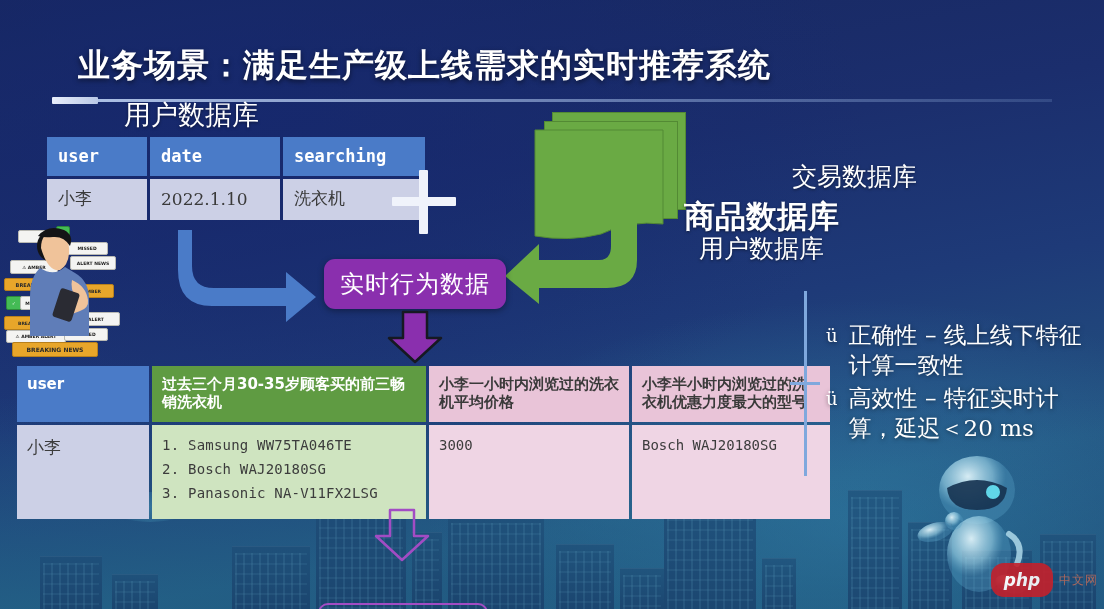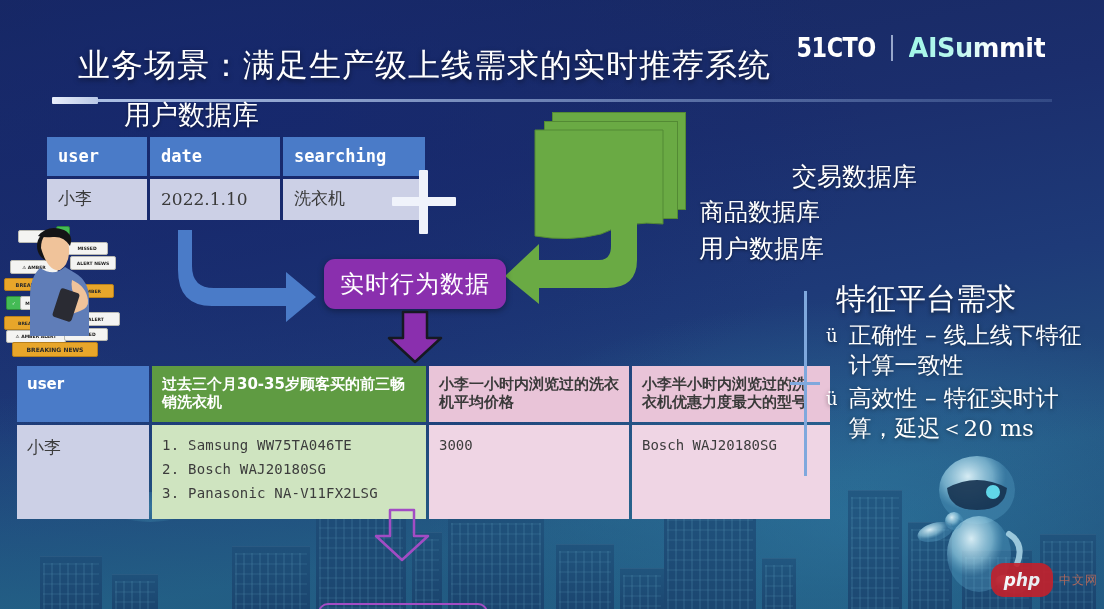--- a/index.html
+++ b/index.html
@@ -26,21 +26,21 @@
           repeating-linear-gradient(to right, rgba(150,225,245,.22) 0 2px, transparent 2px 8px),
           repeating-linear-gradient(to bottom, rgba(150,225,245,.16) 0 2px, transparent 2px 10px);
         opacity:.7;}
   .glow{position:absolute;border-radius:50%;
         background:radial-gradient(circle,rgba(120,240,255,.55),rgba(120,240,255,0) 70%);}
   
   .title{
     position:absolute;left:78px;top:44px;
     font-size:32px;color:#ffffff;letter-spacing:1px;white-space:nowrap;
     text-shadow:0 2px 5px rgba(0,0,0,.55);
-    font-family:"DejaVu Serif", serif;font-weight:400;
+    font-family:"DejaVu Serif", serif;font-weight:700;
   }
   .titlerule{
     position:absolute;left:52px;top:99px;width:1000px;height:3px;
     background:linear-gradient(to right,#cfd9ee 0px,#cfd9ee 40px,rgba(180,200,235,.95) 40px,rgba(150,175,220,.55) 60%,rgba(120,150,200,.25) 100%);
   }
   .titlerule:before{content:"";position:absolute;left:0;top:-2px;width:46px;height:7px;
     background:linear-gradient(to right,#e8eefb,#b9c8e6);border-radius:1px;}
   
   .logo{position:absolute;right:55px;top:32px;display:flex;align-items:center;gap:12px;}
   .logo .cto{font-family:"DejaVu Sans", sans-serif;font-weight:700;font-size:27px;color:#ffffff;
@@ -133,25 +133,20 @@
   <div class="bldg" style="left:848px;bottom:0;width:54px;height:118px;"></div>
   <div class="bldg" style="left:908px;bottom:0;width:44px;height:86px;"></div>
   <div class="bldg" style="left:962px;bottom:0;width:70px;height:58px;"></div>
   <div class="bldg" style="left:1040px;bottom:0;width:56px;height:74px;"></div>
   <div class="glow" style="left:668px;top:448px;width:96px;height:26px;"></div>
   <div class="glow" style="left:108px;top:492px;width:84px;height:30px;opacity:.4;"></div>
 
   <div class="title">业务场景：满足生产级上线需求的实时推荐系统</div>
   <div class="titlerule"></div>
 
-  <div class="logo">
-    <span class="cto">51CTO</span>
-    <span class="bar"></span>
-    <span class="ai">AISummit</span>
-  </div>
 
   <div class="lbl hanzi" style="left:124px;top:97px;font-size:27px;">用户数据库</div>
 
   <table class="tbl1">
     <tbody>
         <tr>
       <th style="width:78px">user</th>
       <th style="width:108px">date</th>
       <th style="width:120px">searching</th>
     </tr>
@@ -202,21 +197,21 @@
   <div class="doc" style="left:544px;top:121px;width:132px;height:96px;"></div>
   <svg width="150" height="130" viewBox="0 0 150 130" style="position:absolute;left:533px;top:128px;">
     <path d="M2 2 h128 v94 q-34 -4 -62 10 q-32 8 -66 2z" fill="#6aaa44" stroke="#538a34" stroke-width="1"></path>
   </svg>
 
   <svg width="160" height="110" viewBox="0 0 160 110" style="position:absolute;left:497px;top:214px;">
     <path d="M140 0 v46 q0 28 -30 28 H42 v16 L8 62 42 30 v16 h60 q12 0 12 -14 V0z" fill="#6aaa44"></path>
   </svg>
 
   <div class="lbl hanzi" style="left:792px;top:160px;font-size:25px;">交易数据库</div>
-  <div class="lbl hanzi" style="left:700px;top:196px;font-size:24px;">商品数据库</div>
+  <div class="lbl hanzi" style="left:684px;top:196px;font-size:31px;font-weight:bold;">商品数据库</div>
   <div class="lbl hanzi" style="left:655px;top:232px;font-size:25px;margin-left:44px;">用户数据库</div>
 
   <div class="purplebox">实时行为数据</div>
 
   <svg width="68" height="54" viewBox="0 0 68 54" style="position:absolute;left:381px;top:310px;">
     <path d="M22 2 h24 v26 h14 L34 52 8 28 h14z" fill="#8a2fae" stroke="#161922" stroke-width="2.5" stroke-linejoin="round"></path>
   </svg>
 
   <table class="tbl2">
     <tbody>
@@ -245,21 +240,20 @@
     <path d="M22 2 h24 v26 h14 L34 52 8 28 h14z" fill="none" stroke="#a24cc4" stroke-width="2.5" stroke-linejoin="round"></path>
   </svg>
 
   <div class="outlinebox">模型推理</div>
 
   <div class="bracket">
     <i style="left:14px;top:0;width:3px;height:185px;"></i>
     <i style="left:0px;top:91px;width:30px;height:3px;"></i>
   </div>
 
-  <div class="reqtitle">特征平台需求</div>
   <div class="reqlist">
     <div class="reqitem">
       <span class="tick">ü</span>
       <span class="reqtext">正确性 – 线上线下特征计算一致性</span>
     </div>
     <div class="reqitem">
       <span class="tick">ü</span>
       <span class="reqtext">高效性 – 特征实时计算，延迟＜20 ms</span>
     </div>
   </div>

